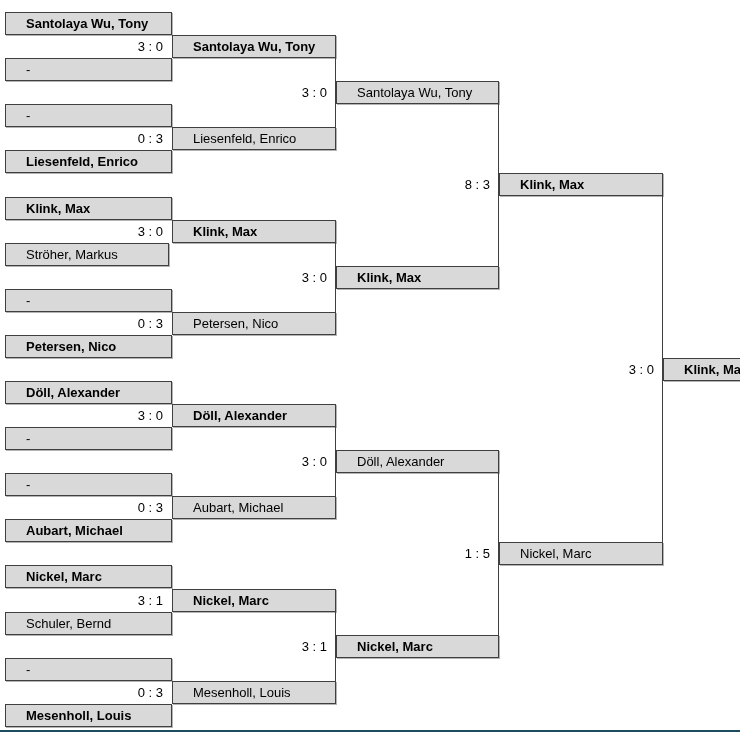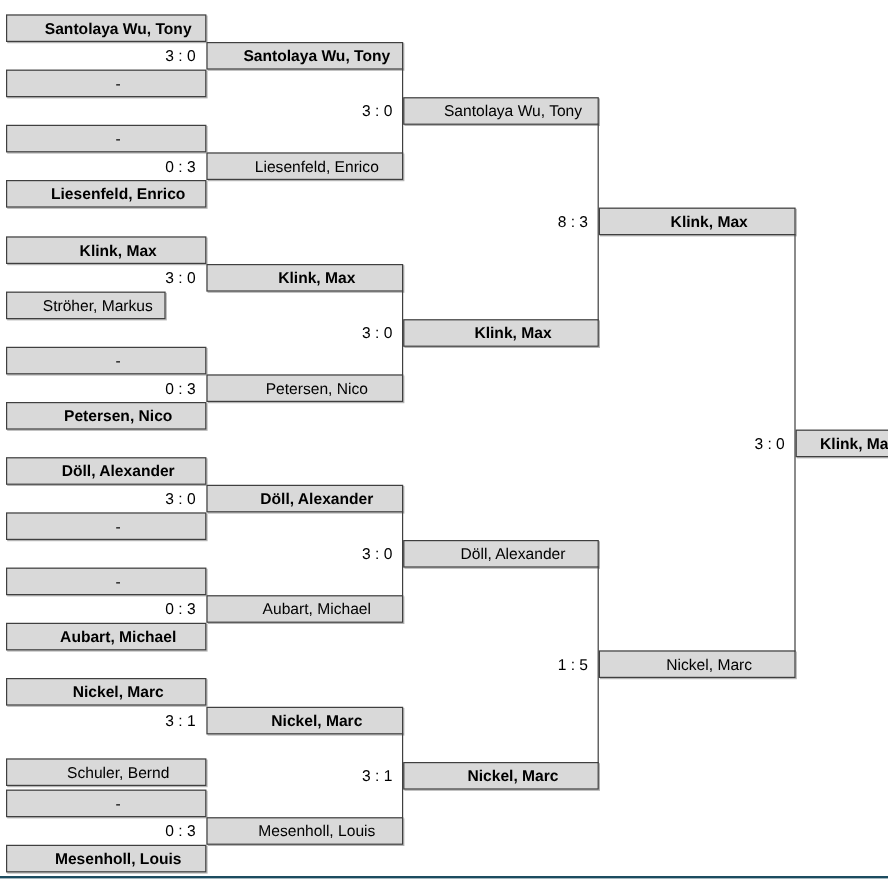--- a/index.html
+++ b/index.html
@@ -9,21 +9,21 @@
     font-family:"Liberation Sans",sans-serif;
     color:#000;
   }
   .slot{
     position:absolute;height:23px;box-sizing:border-box;
     background:var(--fill,#d9d9d9);
     border:1px solid var(--line,#3f3f3f);
     box-shadow:1px 1px 0 rgba(130,130,130,.6);
     display:flex;align-items:center;
     padding-left:20px;font-size:13px;line-height:21px;
-    white-space:nowrap;overflow:hidden;justify-content:center;
+    white-space:nowrap;overflow:hidden;
   }
   .slot .nm{white-space:nowrap;}
   .b{font-weight:bold;}
   .score{
     position:absolute;width:50px;height:23px;box-sizing:border-box;
     text-align:right;padding-right:5px;
     font-size:13px;line-height:23px;white-space:nowrap;
   }
   .vline{
     position:absolute;width:1px;
@@ -47,21 +47,21 @@
     </div>
   <div class="slot" style="left:5px;top:104px;width:167px">
       <span class="nm">-</span>
     </div>
   <div class="slot" style="left:5px;top:150px;width:167px">
       <span class="nm b">Liesenfeld, Enrico</span>
     </div>
   <div class="slot" style="left:5px;top:197px;width:167px">
       <span class="nm b">Klink, Max</span>
     </div>
-  <div class="slot" style="left:5px;top:243px;width:133px">
+  <div class="slot" style="left:5px;top:243px;width:164px">
       <span class="nm">Ströher, Markus</span>
     </div>
   <div class="slot" style="left:5px;top:289px;width:167px">
       <span class="nm">-</span>
     </div>
   <div class="slot" style="left:5px;top:335px;width:167px">
       <span class="nm b">Petersen, Nico</span>
     </div>
   <div class="slot" style="left:5px;top:381px;width:167px">
       <span class="nm b">Döll, Alexander</span>
@@ -71,21 +71,21 @@
     </div>
   <div class="slot" style="left:5px;top:473px;width:167px">
       <span class="nm">-</span>
     </div>
   <div class="slot" style="left:5px;top:519px;width:167px">
       <span class="nm b">Aubart, Michael</span>
     </div>
   <div class="slot" style="left:5px;top:565px;width:167px">
       <span class="nm b">Nickel, Marc</span>
     </div>
-  <div class="slot" style="left:5px;top:632px;width:167px">
+  <div class="slot" style="left:5px;top:612px;width:167px">
       <span class="nm">Schuler, Bernd</span>
     </div>
   <div class="slot" style="left:5px;top:658px;width:167px">
       <span class="nm">-</span>
     </div>
   <div class="slot" style="left:5px;top:704px;width:167px">
       <span class="nm b">Mesenholl, Louis</span>
     </div>
 
   <div class="score" style="left:118px;top:35px">3 : 0</div>

